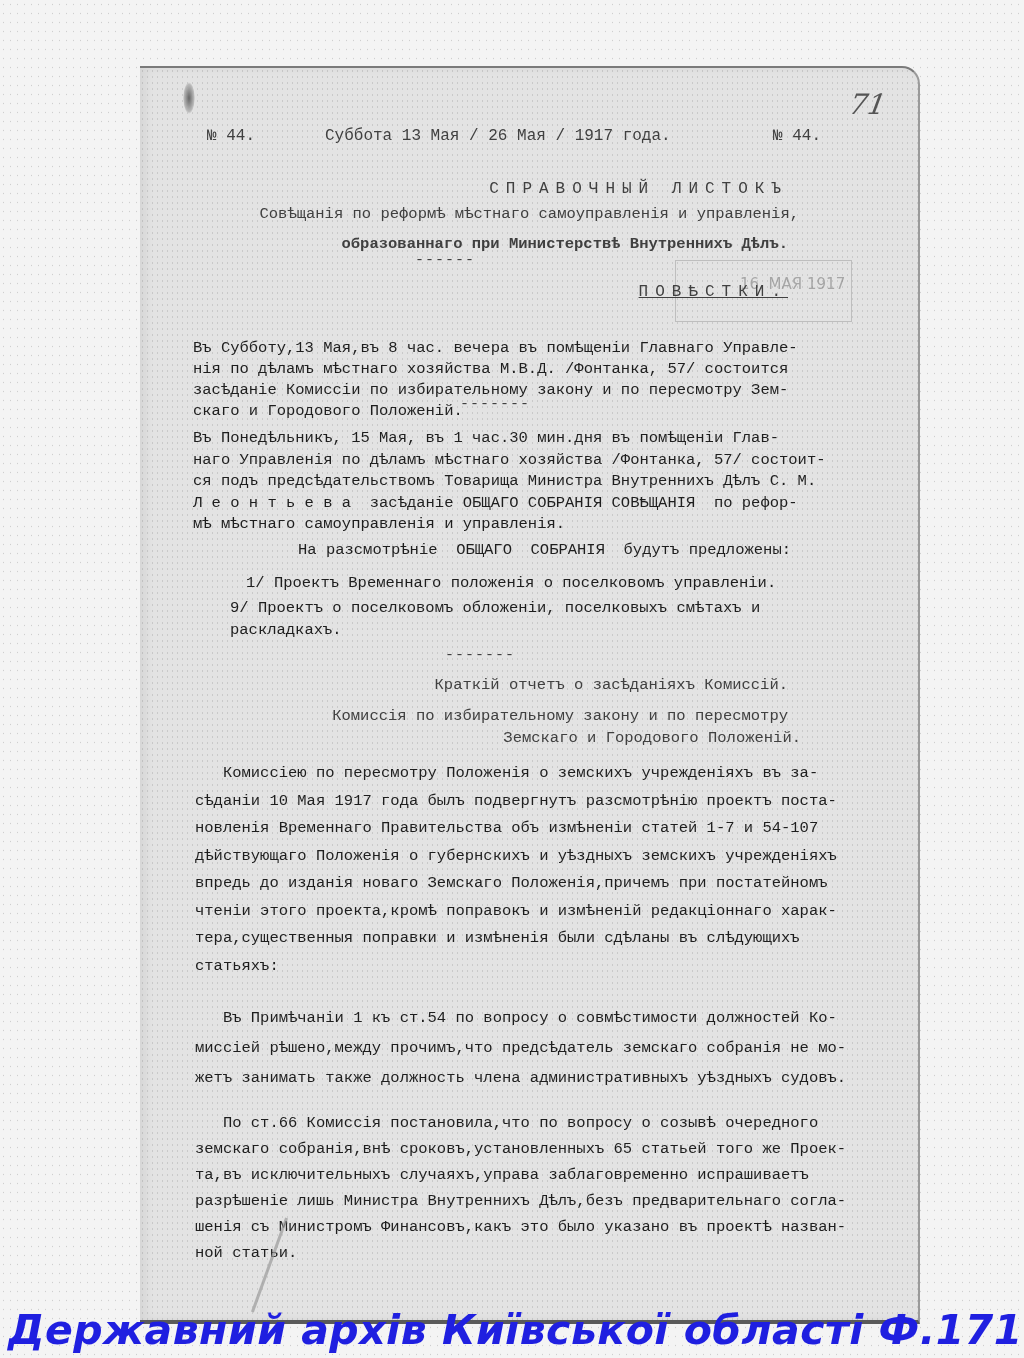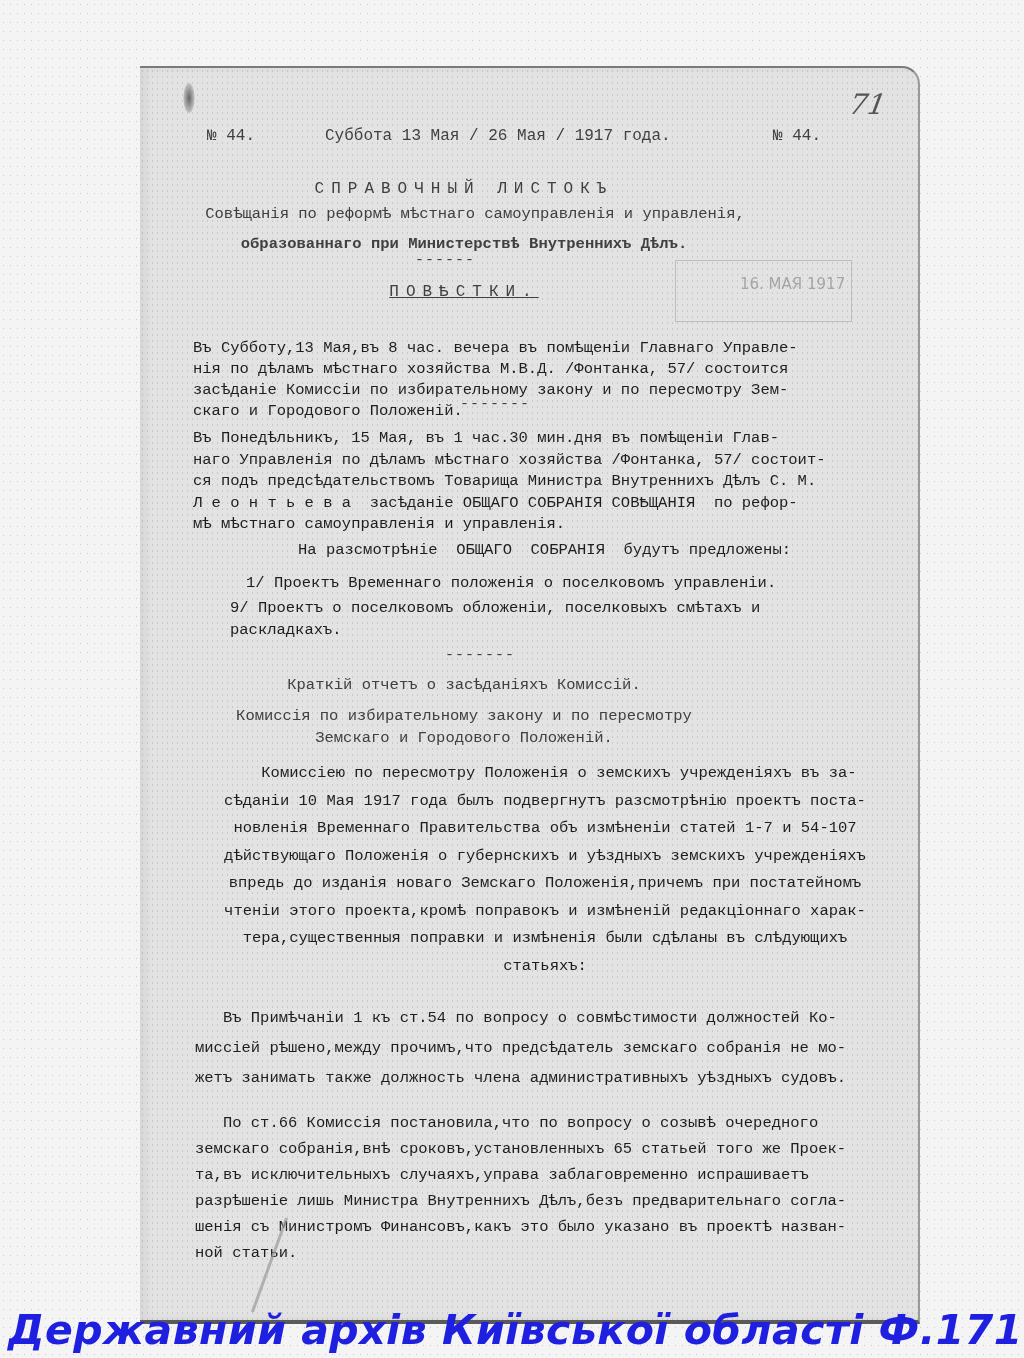--- a/index.html
+++ b/index.html
@@ -25,39 +25,39 @@
     color:#404040;
     font-size:15.5px;
     letter-spacing:0px;
     position:absolute;
     white-space:pre;
   }
   .hdr-line { top:127px; left:207px; font-size:16px; }
   .hdr-no-left { left:207px; }
   .hdr-date { left:325px; }
   .hdr-no-right { left:773px; }
-  .center { position:absolute; left:140px; width:648px; text-align:center; }
+  .center { position:absolute; left:140px; width:648px; text-align:right; }
   .title { top:180px; letter-spacing:7px; font-size:16px; }
   .sub1 { top:205px;margin-left:11px; }
   .sub2 { top:235px;font-weight:bold; }
   .sep { font-size:15px; letter-spacing:1px; }
   .sep1 { top:252px; left:415px; }
   .agenda-h { top:283px; letter-spacing:7px; text-decoration:underline; font-size:16px; }
   .p { position:absolute; left:193px; width:700px; line-height:21px; font-family:"Liberation Mono","DejaVu Sans Mono",monospace; font-size:15.5px; color:#1e1e1e; white-space:pre; }
   .p1 { top:318px;margin-top:20px; }
   .sep2 { top:396px; left:460px; }
   .p2 { top:428px; line-height:21.5px; }
   .p3 { top:540px; left:298px; }
   .item1 { top:573px; left:230px;margin-left:16px; }
   .item2 { top:597px; left:230px; line-height:22px; }
   .sep3 { top:647px; left:445px; }
   .r-h1 { top:676px; }
   .r-h2 { top:707px; }
-  .r-h3 { top:729px; }
-  .p4 { top:760px; left:195px; line-height:27.5px;text-align:center; }
+  .r-h3 { top:729px;margin-left:13px; }
+  .p4 { top:760px; left:195px; line-height:27.5px; }
   .p5 { top:1003px; left:195px; line-height:30px; }
   .p6 { top:1098px; left:195px; line-height:26px;margin-top:12px; }
   .handnum {
     position:absolute; left:850px; top:88px;
     font-family:"DejaVu Serif",serif; font-style:italic; font-size:28px; color:#555;
     transform:skewX(-10deg);
   }
   .fingermark {
     position:absolute; left:183px; top:82px; width:12px; height:32px;
     border-radius:50%; background:radial-gradient(#666, #bbb 60%, transparent 70%);

